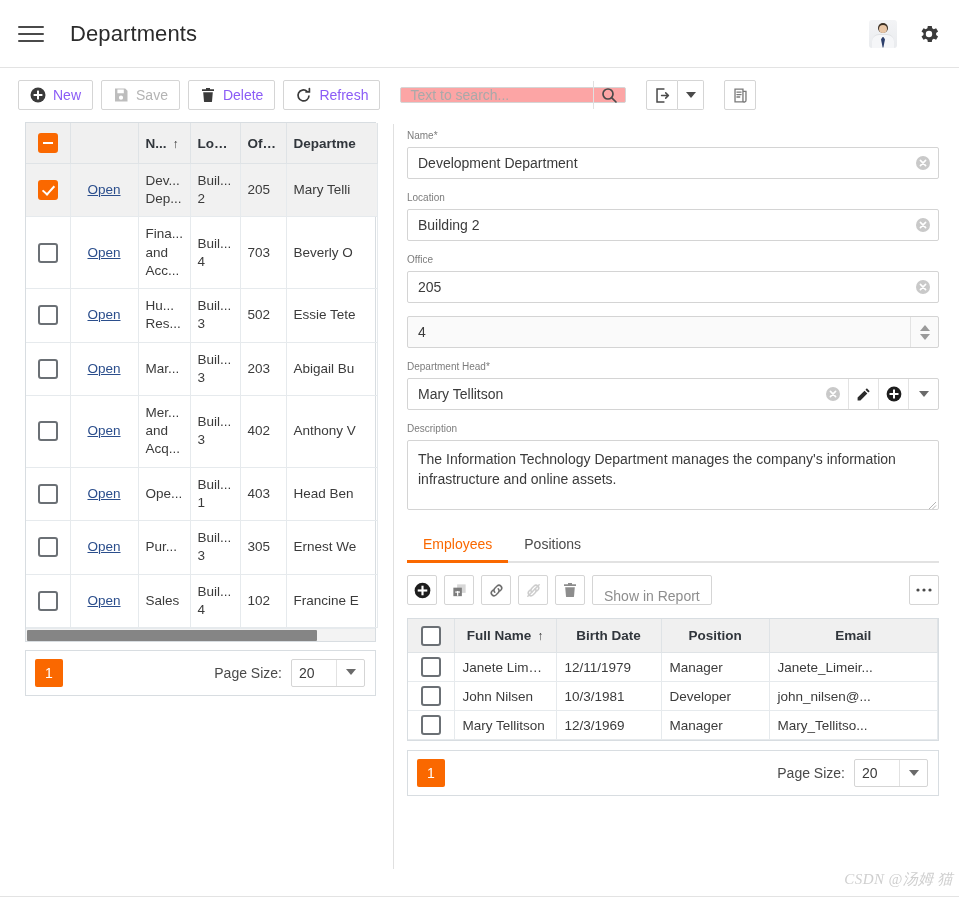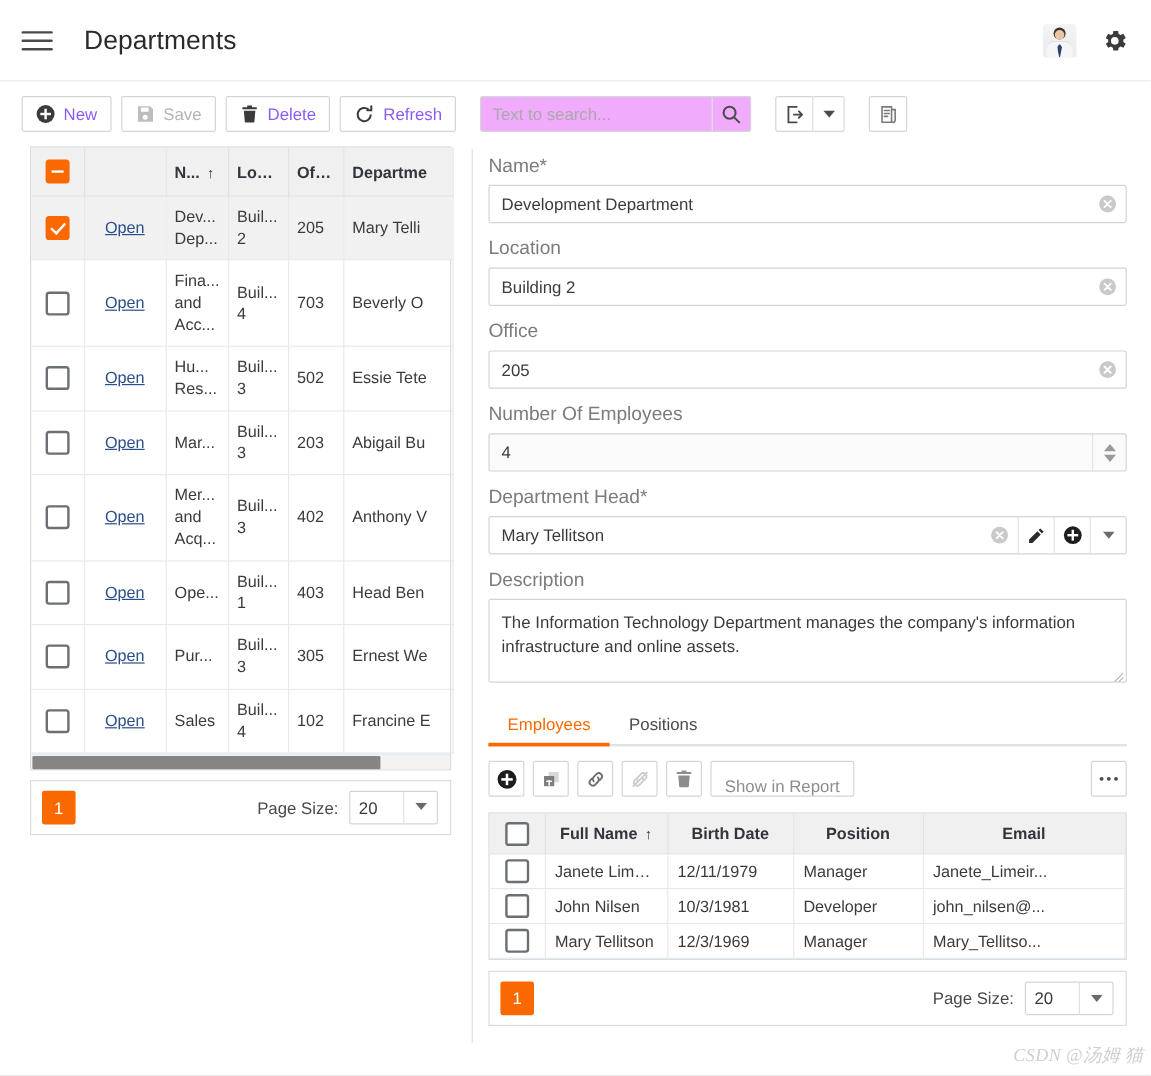--- a/index.html
+++ b/index.html
@@ -82,22 +82,22 @@
     font-size: 14px;
     color: #8b5cf6;
     cursor: pointer;
     white-space: nowrap;
     font-family: "Liberation Sans", sans-serif;
   }
   .btn.disabled { color:#b4b4b4; cursor:default; }
   .btn .ico { display:inline-flex; align-items:center; }
 
   .search-wrap {
-    display:flex; align-items:center; height:30px;
-    border:1px solid #d5d5d5; border-radius:2px; background:#f0abfc;
+    display:flex; align-items:center; height:16px;
+    border:1px solid #d5d5d5; border-radius:2px; background:#fca5a5;
     margin-left: 12px;
   }
   .search-input {
     border:0; outline:0; height:28px; width:192px;
     padding: 0 9px; font-size: 14px; color:#3b3b3b;
     font-family: "Liberation Sans", sans-serif;
     background: transparent;
   }
   .search-input::placeholder { color:#a9a9a9; }
   .search-go {
@@ -208,21 +208,21 @@
   }
   .pagesize .val { width:44px; display:flex; align-items:center; padding-left:7px; font-size:14px; }
   .pagesize .arrow {
     width:28px; display:flex; align-items:center; justify-content:center;
     border-left:1px solid #e2e2e2; cursor:pointer;
   }
 
   
   .field { margin-bottom: 13px; }
   .field-label {
-    font-size: 16px; color:#7c7c7c; margin-bottom: 6px; display:block;
+    font-size: 10px; color:#7c7c7c; margin-bottom: 6px; display:block;
   }
   .input-row {
     display:flex; align-items:center;
     border:1px solid #d4d4d4; border-radius:2px; background:#fff; height:32px;
   }
   .input-row.readonly { background:#fafafa; }
   .input-row input.txt {
     flex:1; border:0; outline:0; background:transparent;
     font-size:14px; color:#3b3b3b; padding:0 10px; height:30px;
     font-family:"Liberation Sans", sans-serif;
@@ -544,21 +544,20 @@
         <span class="clear-x">
           <svg width="16" height="16" viewBox="0 0 16 16">
               <circle cx="8" cy="8" r="7" fill="#c9c9c9"></circle>
               <path d="M5.4 5.4l5.2 5.2M10.6 5.4l-5.2 5.2" stroke="#fff" stroke-width="1.6" stroke-linecap="round"></path>
             </svg>
         </span>
       </div>
     </div>
 
     <div class="field">
-      <span class="field-label">Number Of Employees</span>
       <div class="input-row readonly">
         <input class="txt" type="text" value="4" style="">
         <span class="spin">
           <i class="up"></i>
           <i class="dn"></i>
         </span>
       </div>
     </div>
 
     <div class="field">

